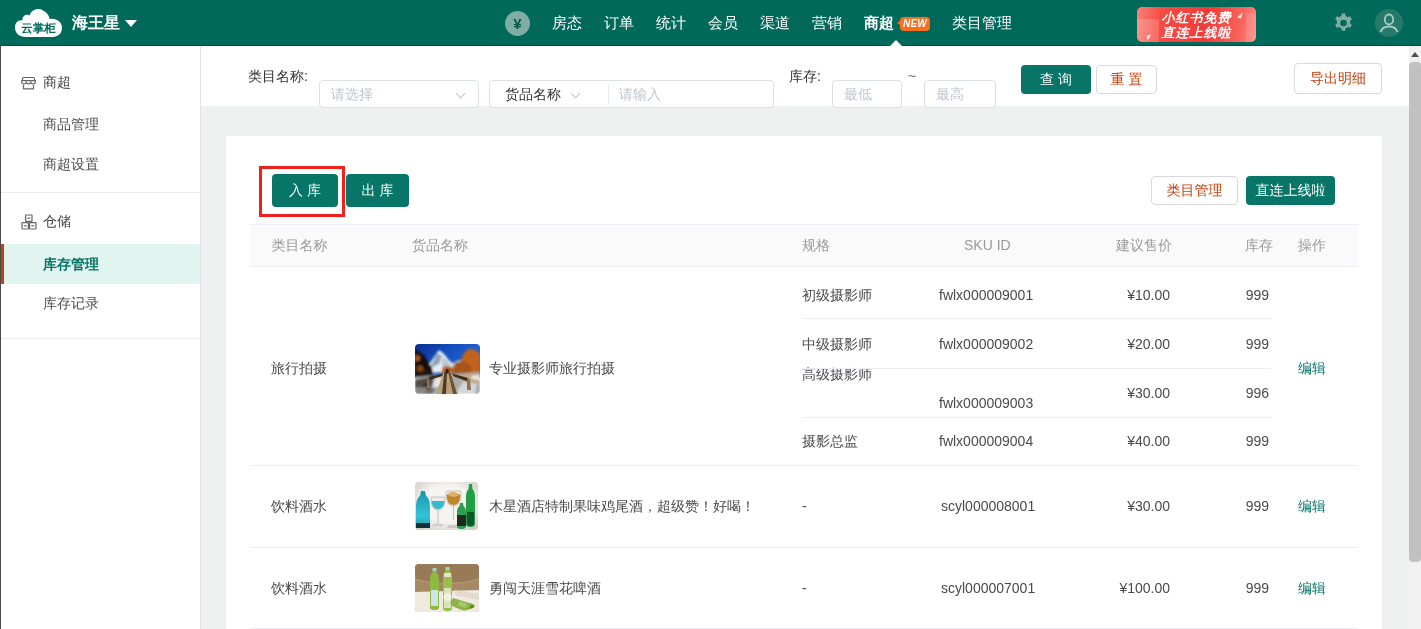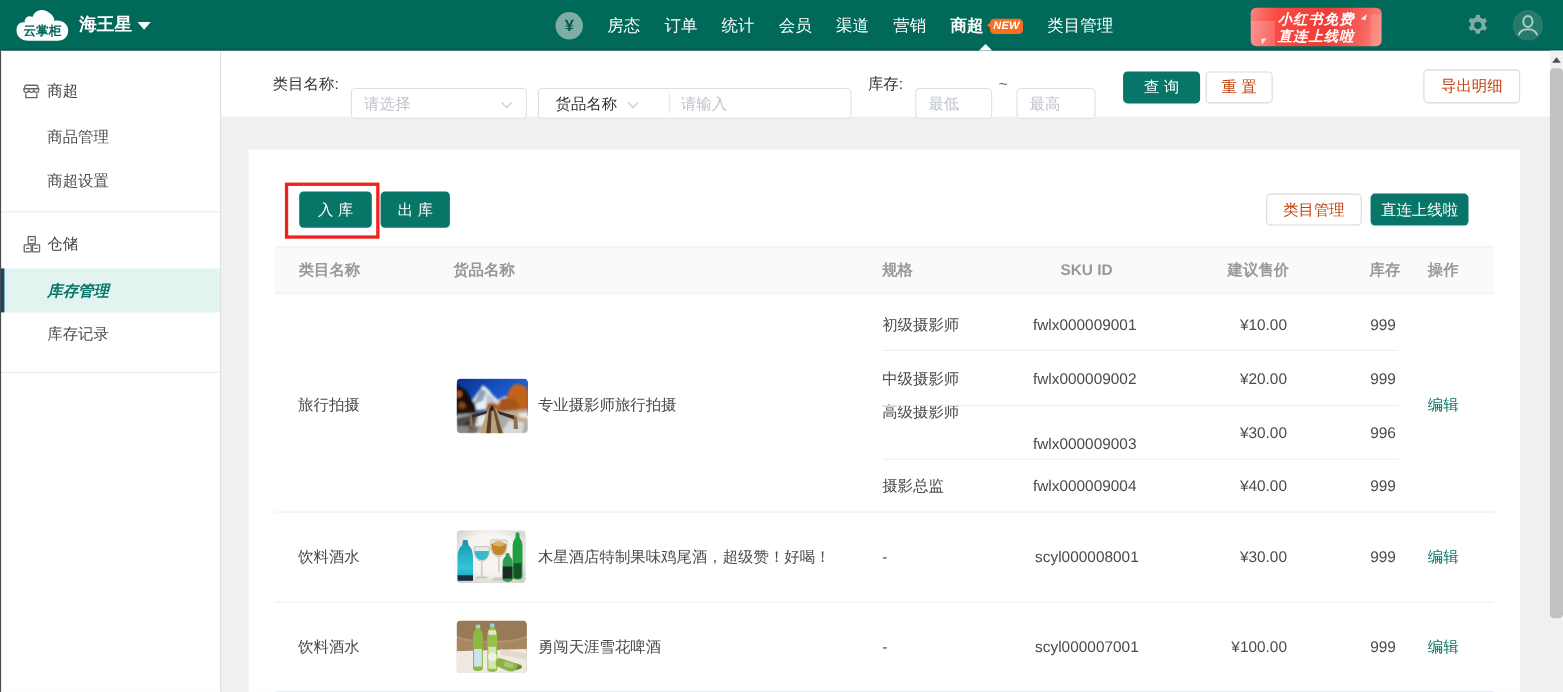--- a/index.html
+++ b/index.html
@@ -21,35 +21,35 @@
 #navtri { position:absolute; left:890px; top:40px; width:0; height:0; border-left:6px solid transparent; border-right:6px solid transparent; border-bottom:6px solid #fff; }
 #promo { position:absolute; left:1137px; top:7px; width:119px; height:35px; border-radius:5px; background:linear-gradient(100deg,#fb837b 0%,#f74b45 20%,#f23a36 58%,#f7655d 86%,#fb8d84 100%); color:#fff; text-align:center; font-style:italic; font-weight:bold; font-size:13px; line-height:15px; padding-top:3px; letter-spacing:1px; overflow:hidden; }
 #promo .spark { position:absolute; right:14px; top:5px; width:0; height:0; border-left:4px solid transparent; border-bottom:6px solid #fff; transform:rotate(15deg); opacity:.9; }
 #promo .tri2 { position:absolute; left:10px; bottom:2px; width:0; height:0; border-right:5px solid transparent; border-top:5px solid #fff; transform:rotate(-10deg); opacity:.75; }
 
 .side-item { position:absolute; left:0; width:200px; height:40px; display:flex; align-items:center; font-size:14px; color:#404040; }
 .side-item .txt { margin-left:43px; }
 .side-item .ico { position:absolute; left:21px; }
 .side-sub { color:#4d4d4d; }
 .side-divider { position:absolute; left:0; width:200px; border-top:1px solid #ececec; }
-#active-item { position:absolute; left:0; top:198px; width:200px; height:40px; background:#e2f4f0; border-left:4px solid #0c4a6e;font-style:italic; }
+#active-item { position:absolute; left:0; top:198px; width:200px; height:40px; background:#e2f4f0; border-left:4px solid #c2410c; }
 #active-item span { position:absolute; left:39px; top:0; line-height:40px; font-size:14px; color:#077568; font-weight:bold; }
 
 .flabel { position:absolute; top:46px; height:60px; line-height:60px; font-size:14px; color:#333; }
 .fbox { position:absolute; top:64px; height:28px; border:1px solid #dcdfe6; border-radius:4px; background:#fff; font-size:14px; line-height:26px;margin-top:16px; }
 .ph { color:#bfc4cc; }
 .chev { position:absolute; top:9px; width:9px; height:9px; }
 .chev:before { content:""; position:absolute; left:0; top:0; width:6px; height:6px; border-right:1.4px solid #c0c4cc; border-bottom:1.4px solid #c0c4cc; transform:rotate(45deg); }
 .btn { position:absolute; border-radius:4px; font-size:14px; text-align:center; }
 .btn-green { background:#077568; color:#fff; }
 .btn-plain { background:#fff; color:#c2410c; border:1px solid #d9d9d9; }
 
 #redbox { position:absolute; left:259px; top:166px; width:86px; height:51px; border:3px solid #f0201c; }
 #thead { position:absolute; left:250px; top:224px; width:1108px; height:43px; background:#fafafa; border-top:1px solid #ebeef5; border-bottom:1px solid #ebeef5; font-size:14px; color:#999; }
-.hc { position:absolute; top:0; height:41px; line-height:41px;font-weight:bold; }
+.hc { position:absolute; top:0; height:41px; line-height:41px; }
 .tc { position:absolute; font-size:14px; color:#4a4a4a; white-space:nowrap; }
 .tcr { position:absolute; font-size:14px; color:#4a4a4a; white-space:nowrap; text-align:left; }
 .rowline { position:absolute; left:250px; width:1108px; border-top:1px solid #ebeef5; }
 .subline { position:absolute; left:802px; width:469px; border-top:1px solid #ebeef5; }
 .thumb { position:absolute; left:415px; border-radius:4px; overflow:hidden; }
 .glink { color:#077568; }
 
 #sbar { position:absolute; left:1409px; top:46px; width:12px; height:583px; background:#f1f1f1; }
 #sbar .arrow { position:absolute; left:2px; top:6px; width:0; height:0; border-left:4px solid transparent; border-right:4px solid transparent; border-bottom:5px solid #505050; }
 #sbar .thumb { position:absolute; left:0; top:16px; width:12px; height:500px; background:#c1c1c1; }

